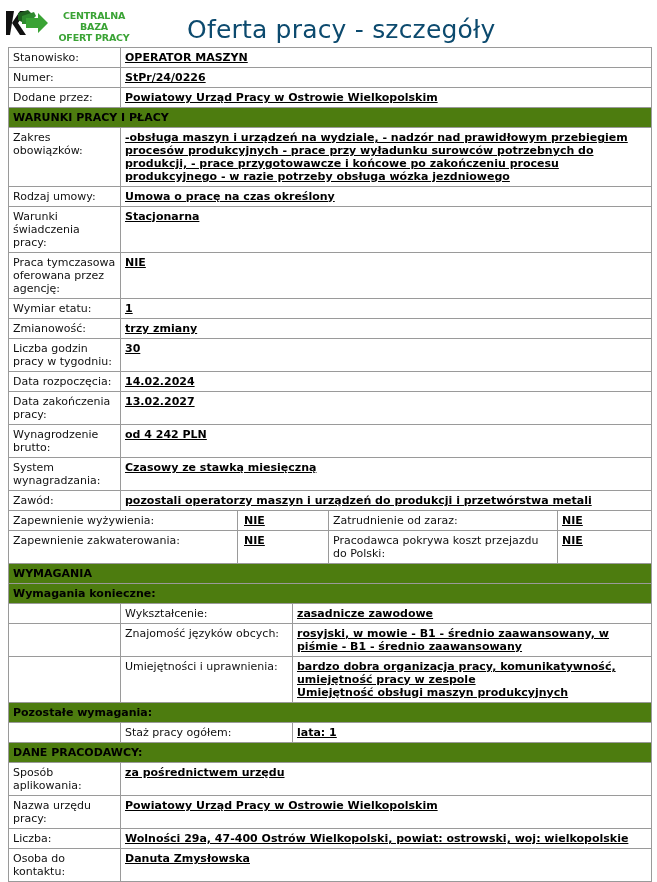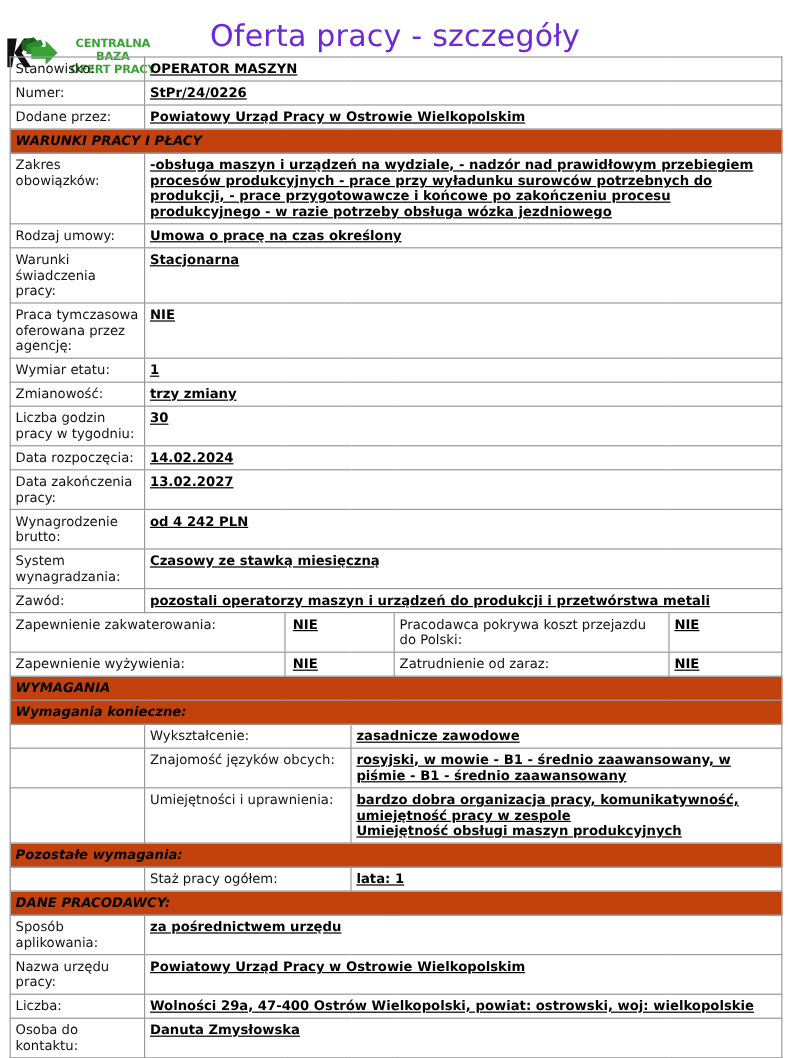--- a/index.html
+++ b/index.html
@@ -1,33 +1,33 @@
 <!DOCTYPE html>
 <html><head>
 <meta charset="utf-8">
 <style>
   html, body { margin:0; padding:0; background:#ffffff; }
   body { width:657px; height:882px; overflow:hidden; position:relative;
          font-family:"DejaVu Sans", sans-serif; color:#000; }
   .header { position:absolute; left:0; top:0; width:657px; height:47px; }
-  .logo { position:absolute; left:6px; top:29px; width:130px; height:30px; }
+  .logo { position:absolute; left:6px; top:8px; width:130px; height:30px; }
   .logo svg { position:absolute; left:0; top:0; }
   .logo-text { position:absolute; left:46px; top:2px; font-family:"DejaVu Sans", sans-serif;
                font-weight:bold; font-size:9.5px; line-height:11px; color:#3aa335;
                text-align:center; letter-spacing:-0.2px; }
-  .page-title { position:absolute; left:175px; top:14px; font-size:25px; line-height:32px;
-                font-weight:normal; color:#6d28d9; letter-spacing:0.2px; }
+  .page-title { position:absolute; left:187px; top:14px; font-size:25px; line-height:32px;
+                font-weight:normal; color:#0c4a6e; letter-spacing:0.2px; }
 
   table.main { position:absolute; left:8px; top:47px; width:643px; border-collapse:collapse;
                table-layout:fixed; font-size:11px; line-height:13px; }
   table.main td { border:1px solid #9a9a9a; padding:3px 4px 3px 4px; vertical-align:top; }
   table.main { border:1px solid #808080; }
   td.lbl { color:#111; }
   td.val { font-weight:bold;text-decoration:underline; }
-  tr.section td { background:#c2410c; font-weight:bold; padding:3px 4px;font-style:italic; }
+  tr.section td { background:#4d7c0f; font-weight:bold; padding:3px 4px; }
   td.empty { }
 </style>
 </head>
 <body>
 
 <div class="header">
   <div class="logo">
     <svg width="44" height="30" viewBox="0 0 44 30">
       <polygon points="0,3 8,3 4,27 0,27" fill="#111"></polygon>
       <polygon points="6,15 14,3 20,3 12,15 20,27 14,27" fill="#111"></polygon>
@@ -112,29 +112,29 @@
   </tr>
   <tr>
     <td class="lbl">System wynagradzania:</td>
     <td class="val" colspan="5">Czasowy ze stawką miesięczną</td>
   </tr>
   <tr>
     <td class="lbl">Zawód:</td>
     <td class="val" colspan="5">pozostali operatorzy maszyn i urządzeń do produkcji i przetwórstwa metali</td>
   </tr>
   <tr>
+    <td class="lbl" colspan="2">Zapewnienie wyżywienia:</td>
+    <td class="val" colspan="2" style="padding-left:6px">NIE</td>
+    <td class="lbl">Zatrudnienie od zaraz:</td>
+    <td class="val">NIE</td>
+  </tr>
+  <tr>
     <td class="lbl" colspan="2">Zapewnienie zakwaterowania:</td>
     <td class="val" colspan="2" style="padding-left:6px">NIE</td>
     <td class="lbl">Pracodawca pokrywa koszt przejazdu do Polski:</td>
-    <td class="val">NIE</td>
-  </tr>
-  <tr>
-    <td class="lbl" colspan="2">Zapewnienie wyżywienia:</td>
-    <td class="val" colspan="2" style="padding-left:6px">NIE</td>
-    <td class="lbl">Zatrudnienie od zaraz:</td>
     <td class="val">NIE</td>
   </tr>
 
   <tr class="section">
     <td colspan="6">WYMAGANIA</td>
   </tr>
   <tr class="section">
     <td colspan="6">Wymagania konieczne:</td>
   </tr>
   <tr>

